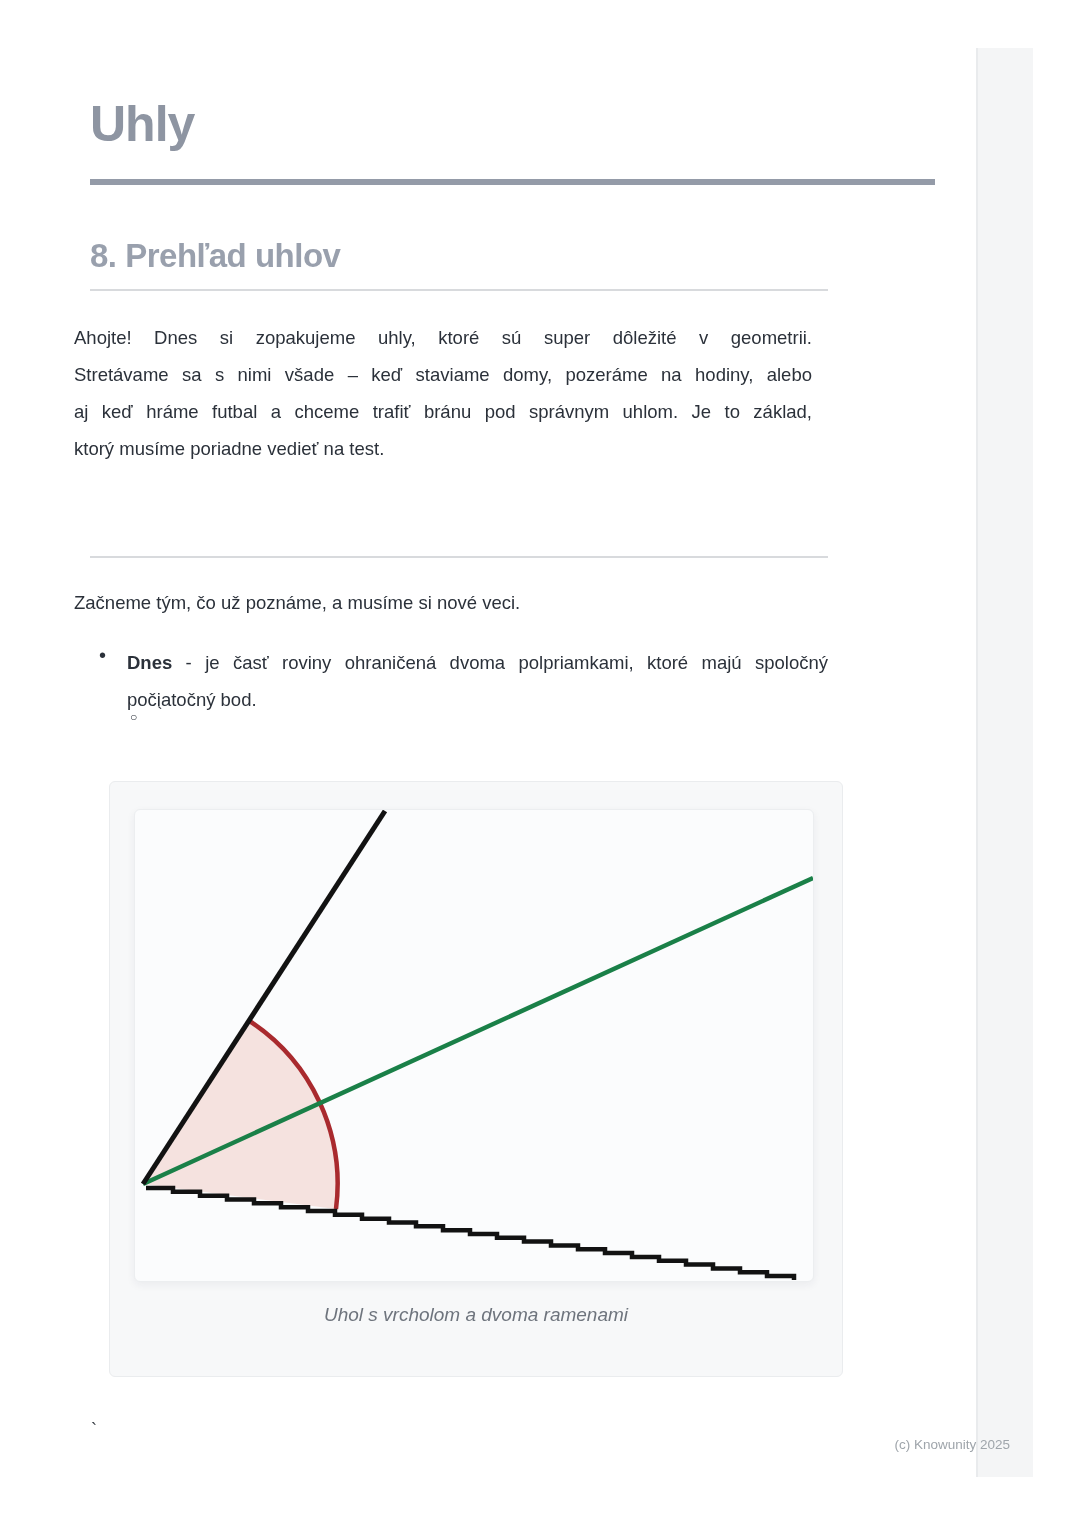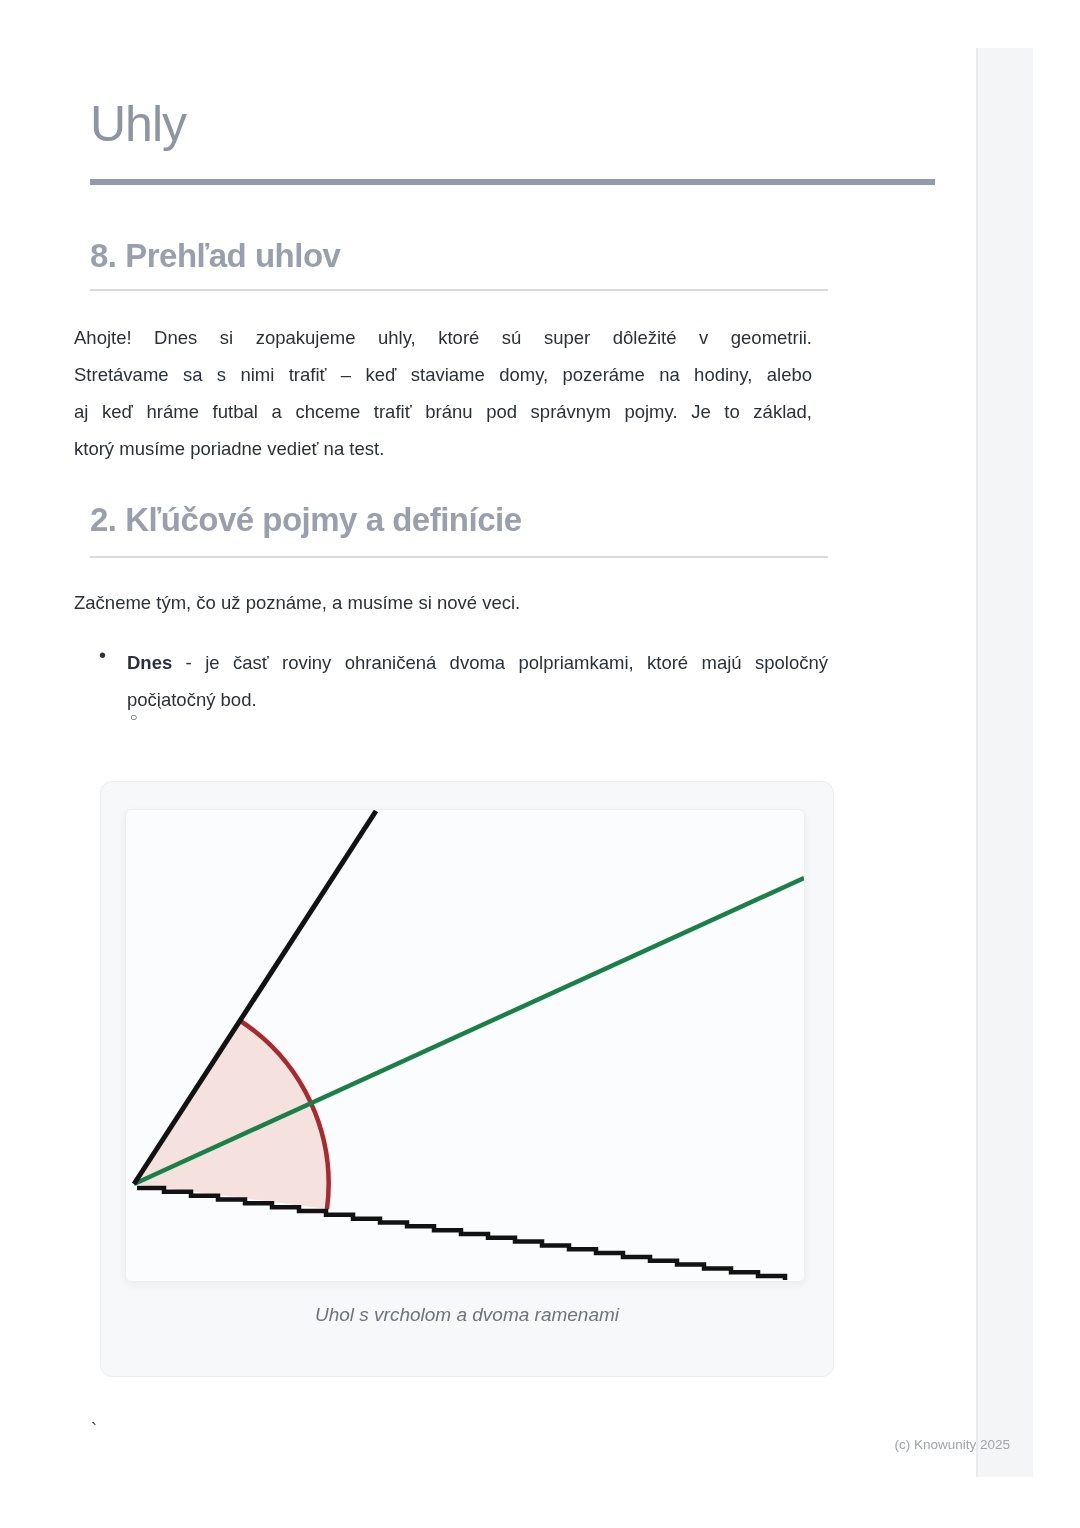--- a/index.html
+++ b/index.html
@@ -5,21 +5,21 @@
   html,body{margin:0;padding:0;background:#ffffff;}
   .screen{
     position:relative;width:1080px;height:1528px;overflow:hidden;
     background:#ffffff;
     font-family:"Liberation Sans","DejaVu Sans",sans-serif;
     color:var(--body,#2b313a);
   }
   .abs{position:absolute;}
   .page-title{
     left:90px;top:96px;width:845px;
-    font-size:50px;font-weight:400;letter-spacing:-1px;
+    font-size:50px;font-weight:700;letter-spacing:-1px;
     color:var(--heading,#8e95a2);line-height:56px;
   }
   .rule-thick{left:90px;top:179px;width:845px;height:6px;background:var(--rule_thick,#949ba8);}
   .h2{
     left:90px;width:740px;font-size:33px;font-weight:700;letter-spacing:-0.5px;
     color:var(--heading2,#99a0ad);line-height:40px;
   }
   .h2-1{top:236px;}
   .h2-2{top:500px;}
   .rule-thin{left:90px;width:738px;height:2px;background:var(--rule_thin,#d8dadd);}
@@ -30,23 +30,23 @@
   .p2{top:584px;}
   .jline{text-align:justify;text-align-last:justify;}
   .lline{text-align:left;}
   .bullet-marker{left:99px;top:644px;font-size:20px;color:var(--body,#2b313a);}
   .bullet-text{left:127px;top:644px;width:701px;font-size:18.5px;line-height:37px;}
   .bold{font-weight:700;}
   .subrow{left:130px;top:708px;height:24px;}
   .sub-marker{position:absolute;left:0;top:2px;font-size:12px;color:var(--body,#2b313a);}
   .sub-text{position:absolute;left:27px;top:-4px;font-size:17px;color:var(--body,#2b313a);}
   .figure-card{
-    left:100px;top:781px;width:734px;height:596px;
+    left:109px;top:781px;width:734px;height:596px;
     background:var(--card_bg,#f7f8f9);
-    border:1px solid #eaecee;border-radius:12px;box-sizing:border-box;
+    border:1px solid #eaecee;border-radius:6px;box-sizing:border-box;
   }
   .figure-panel{
     position:absolute;left:24px;top:27px;width:680px;height:473px;
     background:var(--panel_bg,#fbfcfd);
     border:1px solid #eceef0;border-radius:6px;box-sizing:border-box;
     box-shadow:0 3px 8px rgba(30,40,60,0.06);
     overflow:hidden;
   }
   .figure-panel svg{display:block;}
   .wedge{fill:var(--wedge,#f5e2df);stroke:none;}
@@ -76,26 +76,25 @@
   <div class="abs side-band"></div>
 
   <div class="abs page-title">Uhly</div>
   <div class="abs rule-thick"></div>
 
   <div class="abs h2 h2-1">8. Prehľad uhlov</div>
   <div class="abs rule-thin rt-1"></div>
 
   <div class="abs para p1">
     <div class="jline">Ahojte! Dnes si zopakujeme uhly, ktoré sú super dôležité v geometrii.</div>
-    <div class="jline">Stretávame sa s nimi trafiť – keď staviame domy, pozeráme na hodiny, alebo</div>
-    <div class="jline">aj keď hráme futbal a chceme trafiť bránu pod správnym pojmy. Je to základ,</div>
+    <div class="jline">Stretávame sa s nimi všade – keď staviame domy, pozeráme na hodiny, alebo</div>
+    <div class="jline">aj keď hráme futbal a chceme trafiť bránu pod správnym uhlom. Je to základ,</div>
     <div class="lline">ktorý musíme poriadne vedieť na test.</div>
   </div>
 
-  <div class="abs h2 h2-2">2. Kľúčové pojmy a definície</div>
   <div class="abs rule-thin rt-2"></div>
 
   <div class="abs para p2 lline">Začneme tým, čo už poznáme, a musíme si nové veci.</div>
 
   <div class="abs bullet-marker">•</div>
   <div class="abs bullet-text">
     <div class="jline"><span class="bold">Dnes</span><span> - je časť roviny ohraničená dvoma polpriamkami, ktoré majú spoločný</span></div>
     <div class="lline">počiatočný bod.</div>
   </div>
   <div class="abs subrow">

